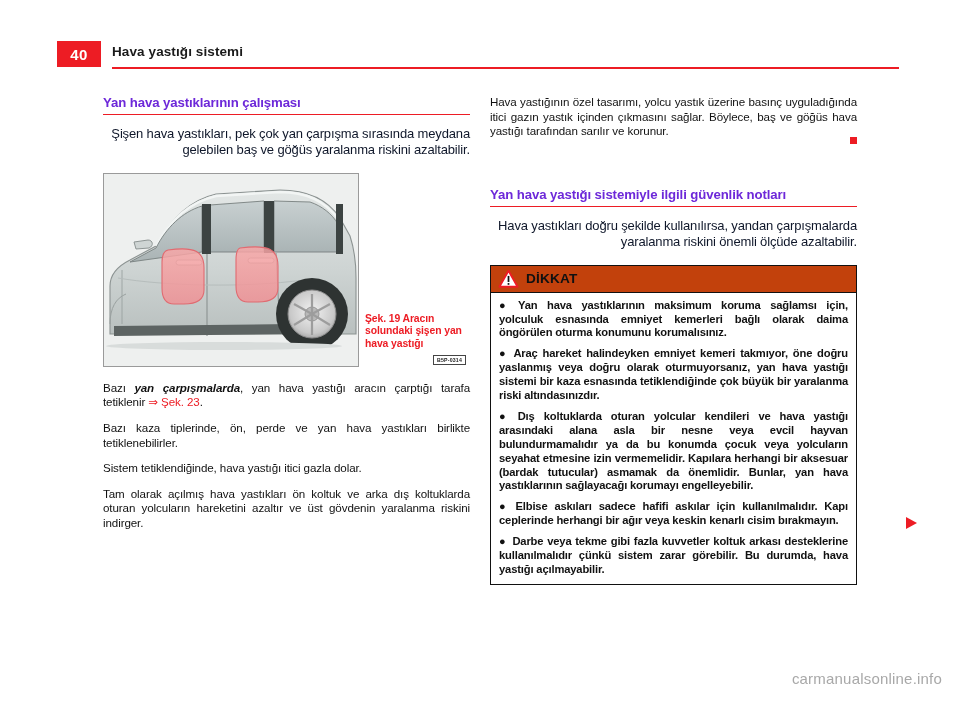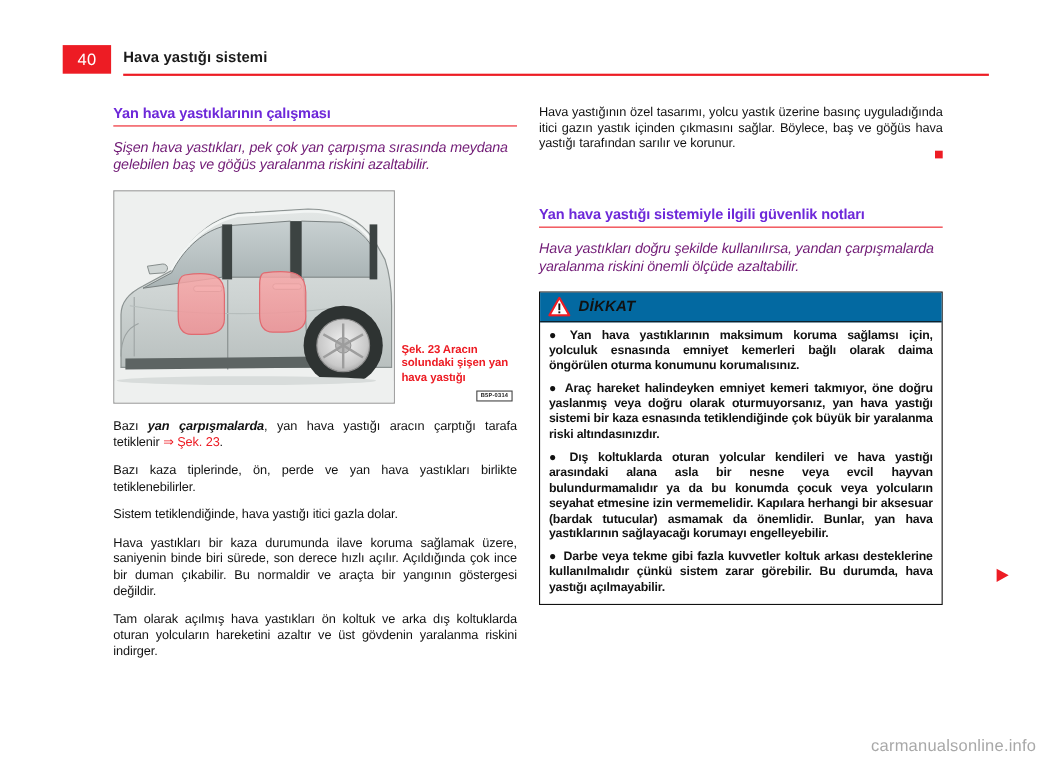--- a/index.html
+++ b/index.html
@@ -25,21 +25,21 @@
   }
   .page-number-box {
     position: absolute;
     left: 57px;
     top: 0;
     width: 44px;
     height: 26px;
     background: #ed1c24;
     color: #ffffff;
     font-size: 15px;
-    font-weight: normal;
+    font-weight: bold;
     display: flex;
     align-items: center;
     justify-content: center;
     letter-spacing: 0.3px;
   }
   .header-title {
     position: absolute;
     left: 112px;
     top: 3px;
     font-size: 13.5px;
@@ -71,26 +71,26 @@
     font-size: 13.2px;
     font-weight: bold;
     padding-bottom: 4px;
     border-bottom: 1.6px solid #ed1c24;
     margin: 0 0 11px 0;
     letter-spacing: -0.1px;
   }
 
   
   .lead {
-    font-style: italic;
     font-size: 13px;
     line-height: 16.4px;
-    color: #701a75;
+    color: #0f172a;
     margin: 0 0 14px 0;
     letter-spacing: -0.15px;
+    text-align: right;
   }
 
   
   .body-p {
     font-size: 11.6px;
     line-height: 14.6px;
     color: #111;
     margin: 0 0 11px 0;
     letter-spacing: -0.1px;
     text-align: justify;
@@ -160,28 +160,27 @@
     background: #ed1c24;
   }
 
   
   .warning-box {
     border: 1.3px solid #111;
     margin-top: 14px;
     background: #ffffff;
   }
   .warning-head {
-    background: #0369a1;
+    background: #c2410c;
     border-bottom: 1.3px solid #111;
     height: 27px;
     display: flex;
     align-items: center;
     padding-left: 7px;
     box-sizing: border-box;
-    font-style: italic;
   }
   .warn-tri {
     width: 21px;
     height: 19px;
     margin-right: 7px;
     flex: 0 0 auto;
   }
   .warning-title {
     font-size: 13.6px;
     font-weight: bold;
@@ -315,30 +314,29 @@
           <line x1="208" y1="140" x2="190" y2="130"></line>
         </g>
 
         <path d="M6,150 C6,134 12,124 22,120" fill="none" stroke="#9aa1a0" stroke-width="1"></path>
 
         <rect x="0" y="172" width="254" height="20" fill="#eef0ef"></rect>
         <ellipse cx="120" cy="172" rx="118" ry="4" fill="#d8dcdb"></ellipse>
       </svg>
     </div>
     <div class="figure-code">B5P-0314</div>
-    <div class="figure-caption">Şek. 23  Aracın solundaki şişen yan hava yastığı</div>
+    <div class="figure-caption">Şek. 19  Aracın solundaki şişen yan hava yastığı</div>
   </div>
 
   <p class="body-p">
     <span>Bazı </span><b>yan çarpışmalarda</b><span>, yan hava yastığı aracın çarptığı tarafa tetiklenir </span><span class="xref">⇒ Şek. 23</span><span>.</span>
   </p>
 
   <p class="body-p">Bazı kaza tiplerinde, ön, perde ve yan hava yastıkları birlikte tetiklenebilirler.</p>
   <p class="body-p">Sistem tetiklendiğinde, hava yastığı itici gazla dolar.</p>
-  <p class="body-p">Hava yastıkları bir kaza durumunda ilave koruma sağlamak üzere, saniyenin binde biri sürede, son derece hızlı açılır. Açıldığında çok ince bir duman çıkabilir. Bu normaldir ve araçta bir yangının göstergesi değildir.</p>
   <p class="body-p last">Tam olarak açılmış hava yastıkları ön koltuk ve arka dış koltuklarda oturan yolcuların hareketini azaltır ve üst gövdenin yaralanma riskini indirger.</p>
 </div>
 
 <div class="col col-right">
 
   <p class="body-p">Hava yastığının özel tasarımı, yolcu yastık üzerine basınç uyguladığında itici gazın yastık içinden çıkmasını sağlar. Böylece, baş ve göğüs hava yastığı tarafından sarılır ve korunur.</p>
   <div class="red-square-wrap">
     <span class="red-square"></span>
   </div>
 
@@ -352,20 +350,21 @@
         <path d="M12 2 L22.5 20.5 L1.5 20.5 Z" fill="#ffffff" stroke="#ed1c24" stroke-width="2.2" stroke-linejoin="round"></path>
         <rect x="11" y="8" width="2" height="7" fill="#111"></rect>
         <rect x="11" y="16.3" width="2" height="2" fill="#111"></rect>
       </svg>
       <span class="warning-title">DİKKAT</span>
     </div>
     <div class="warning-body">
       <p class="warn-item"><span class="bullet">●</span><span>Yan hava yastıklarının maksimum koruma sağlamsı için, yolculuk esnasında emniyet kemerleri bağlı olarak daima öngörülen oturma konumunu korumalısınız.</span></p>
       <p class="warn-item"><span class="bullet">●</span><span>Araç hareket halindeyken emniyet kemeri takmıyor, öne doğru yaslanmış veya doğru olarak oturmuyorsanız, yan hava yastığı sistemi bir kaza esnasında tetiklendiğinde çok büyük bir yaralanma riski altındasınızdır.</span></p>
       <p class="warn-item"><span class="bullet">●</span><span>Dış koltuklarda oturan yolcular kendileri ve hava yastığı arasındaki alana asla bir nesne veya evcil hayvan bulundurmamalıdır ya da bu konumda çocuk veya yolcuların seyahat etmesine izin vermemelidir. Kapılara herhangi bir aksesuar (bardak tutucular) asmamak da önemlidir. Bunlar, yan hava yastıklarının sağlayacağı korumayı engelleyebilir.</span></p>
+      <p class="warn-item"><span class="bullet">●</span><span>Elbise askıları sadece hafifi askılar için kullanılmalıdır. Kapı ceplerinde herhangi bir ağır veya keskin kenarlı cisim bırakmayın.</span></p>
       <p class="warn-item"><span class="bullet">●</span><span>Darbe veya tekme gibi fazla kuvvetler koltuk arkası desteklerine kullanılmalıdır çünkü sistem zarar görebilir. Bu durumda, hava yastığı açılmayabilir.</span></p>
     </div>
   </div>
 </div>
 
 <div class="cont-arrow"></div>
 
 <div class="watermark">carmanualsonline.info</div>
 
 </body></html>

